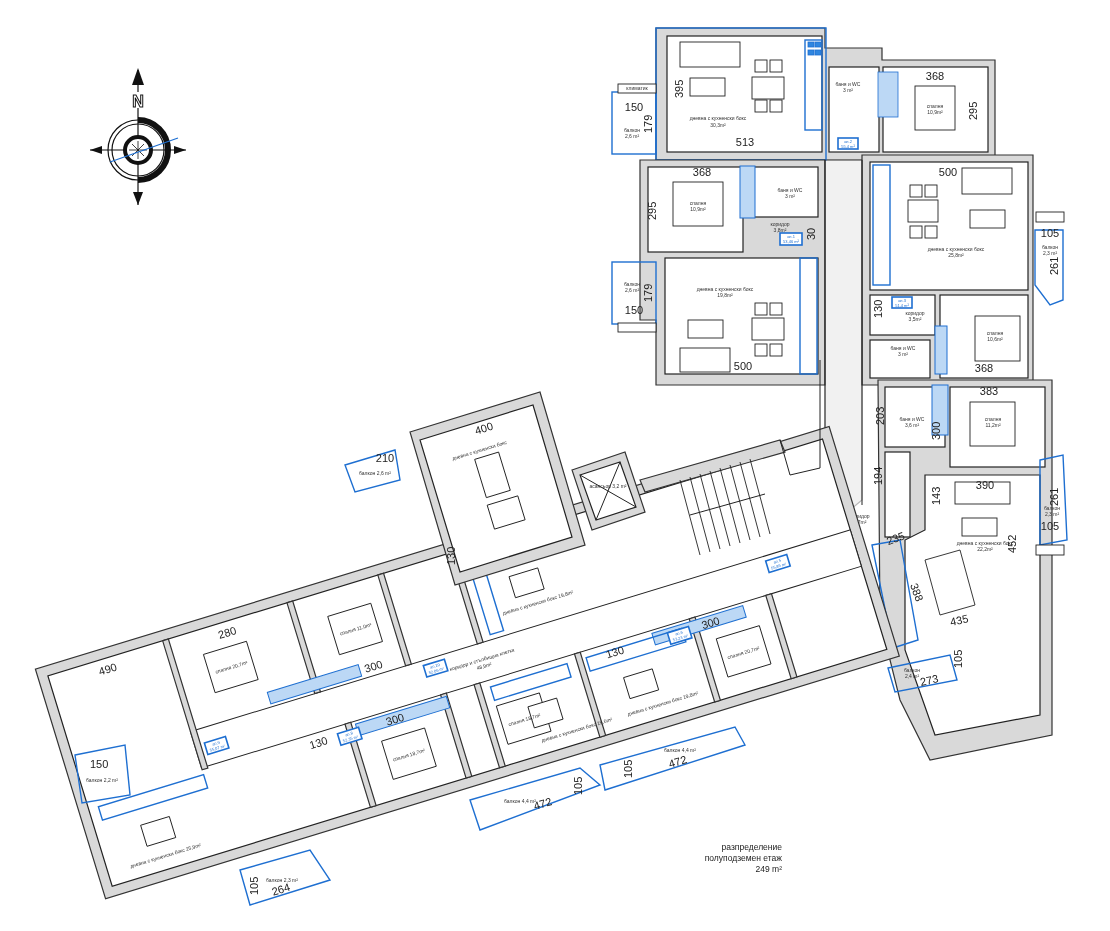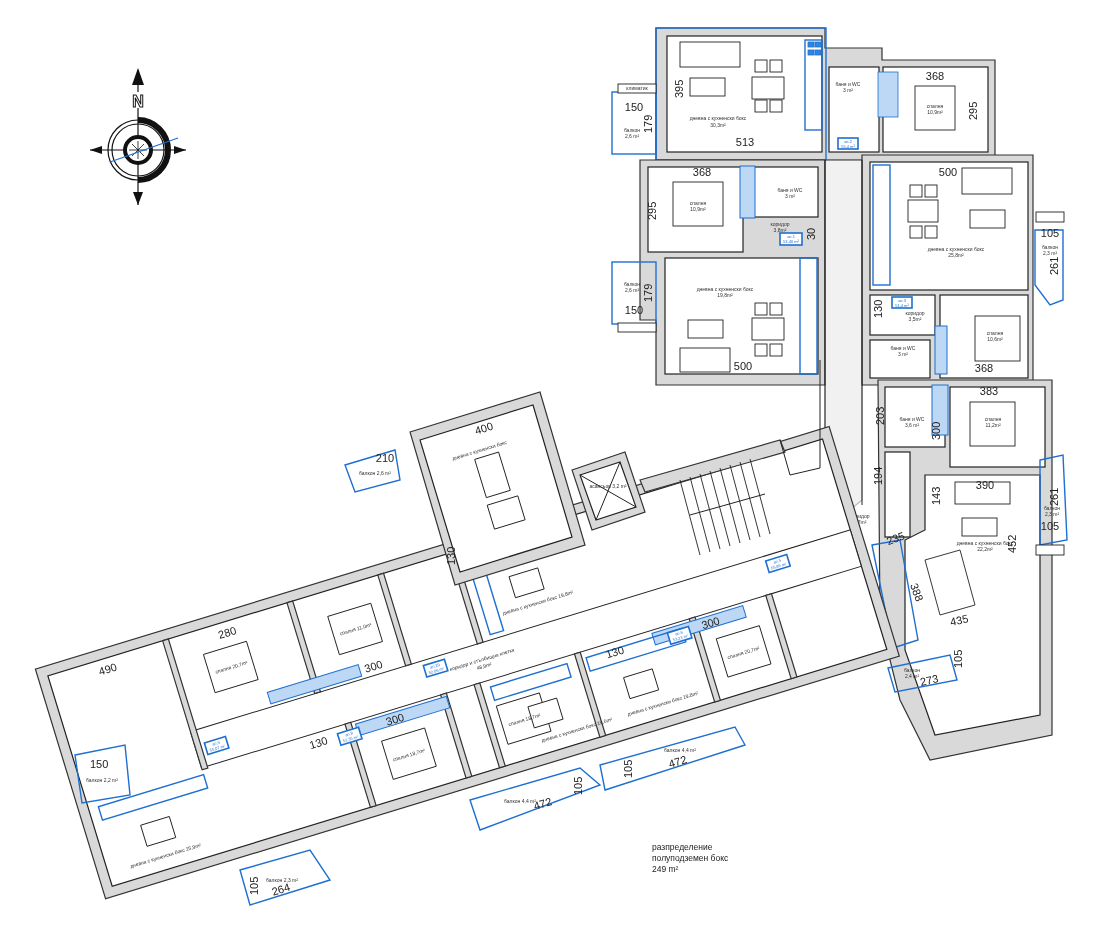--- a/index.html
+++ b/index.html
@@ -10,21 +10,21 @@
   .inner { fill: #ffffff; stroke: #222; stroke-width: 1.2; }
   .line { stroke: #222; stroke-width: 1; fill: none; }
   .blue { stroke: #1e6fd1; stroke-width: 1.4; fill: none; }
   .bluefill { fill: #2f86e0; stroke: #1e6fd1; stroke-width: 0.8; }
   .dim { font-size: 11px; fill: #222; }
   .rl { font-size: 5px; fill: #333; }
   .tag { fill: #fff; stroke: #1e6fd1; stroke-width: 1.6; }
   .tagtxt { font-size: 4px; fill: #1e6fd1; }
   .furn { fill: #fff; stroke: #222; stroke-width: 0.9; }
   .stairs { stroke: #222; stroke-width: 0.9; fill: none; }
-  .caption { position: absolute; left: 652px; top: 842px; width: 130px; text-align: left;
+  .caption { position: absolute; left: 652px; top: 842px; width: 130px; text-align: right;
              font-size: 8.5px; line-height: 11px; color: #222; }
   .caption div { white-space: nowrap; }
 </style>
 </head>
 <body>
 
 <svg id="plan" viewBox="0 0 1110 931" xmlns="http://www.w3.org/2000/svg">
 
   <g>
     <path class="wall" d="M656,28 L825,28 L825,48 L882,48 L882,60 L995,60 L995,160 L656,160 Z"></path>
@@ -339,15 +339,15 @@
     <line x1="-6" y1="-6" x2="6" y2="6" stroke="#111" stroke-width="0.8"></line>
     <line x1="-6" y1="6" x2="6" y2="-6" stroke="#111" stroke-width="0.8"></line>
     <line x1="-28" y1="12" x2="40" y2="-12" stroke="#1e6fd1" stroke-width="1.2"></line>
     <rect x="-7" y="-58" width="14" height="16" fill="#fff" stroke="none"></rect>
     <text x="0" y="-43" text-anchor="middle" font-size="16" font-weight="bold" fill="#fff" stroke="#111" stroke-width="1">N</text>
   </g>
 </svg>
 
 <div class="caption">
   <div>разпределение</div>
-  <div>полуподземен бокс</div>
+  <div>полуподземен етаж</div>
   <div>249 m²</div>
 </div>
 
 </body></html>

